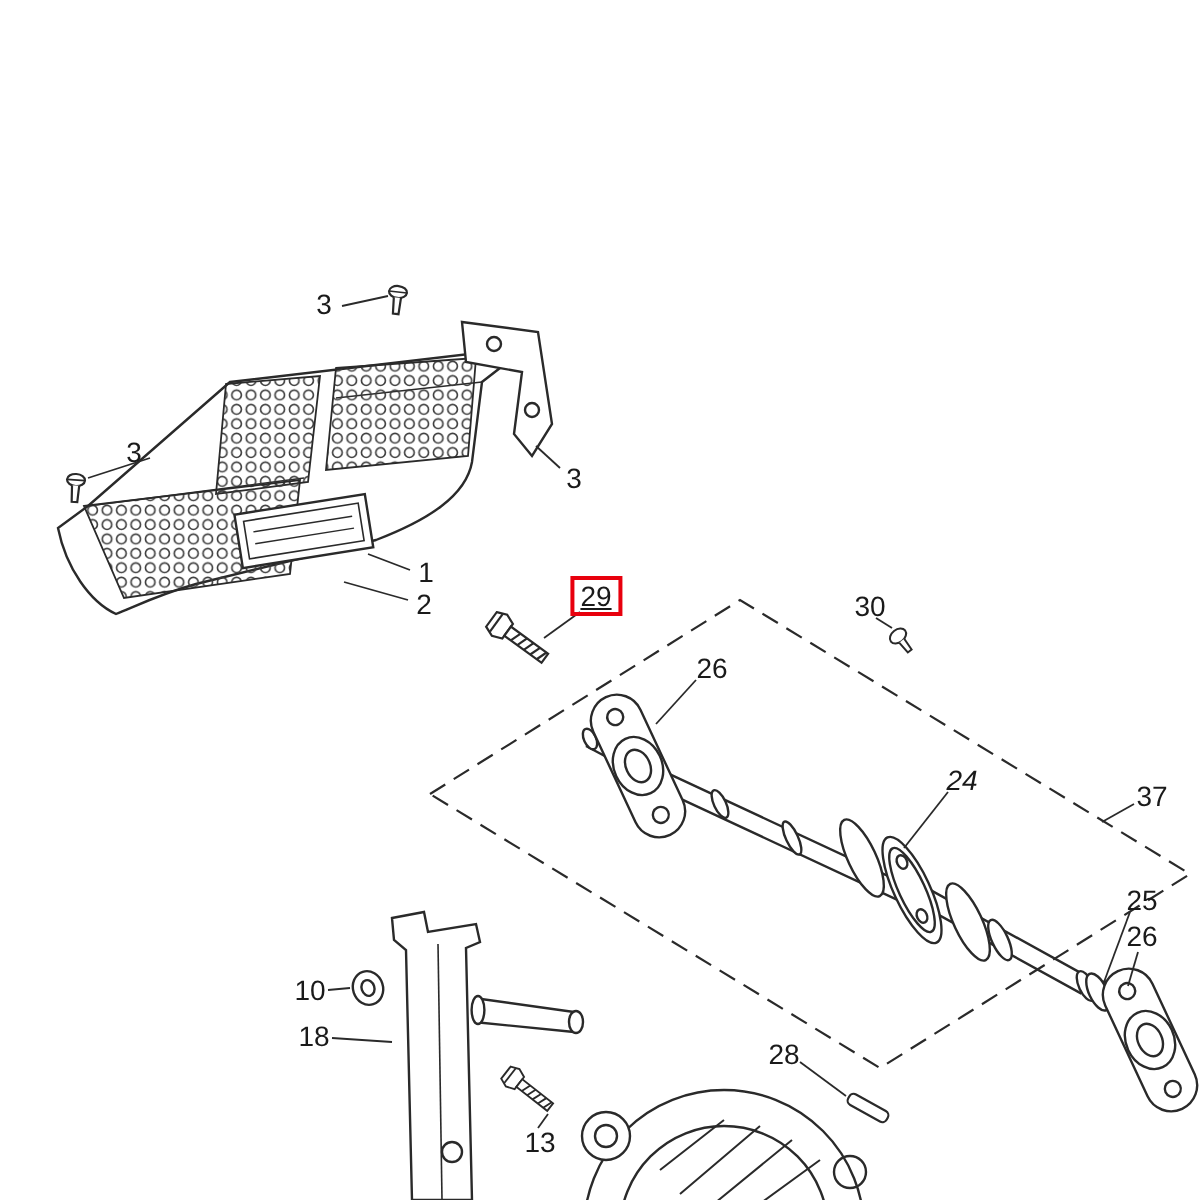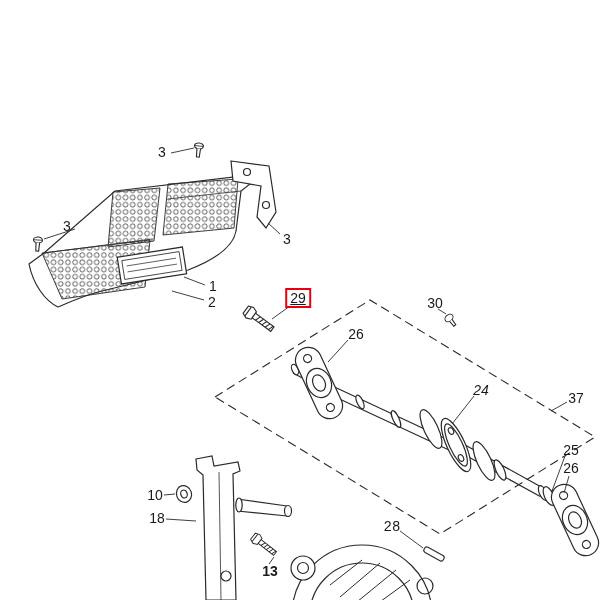--- a/index.html
+++ b/index.html
@@ -166,18 +166,18 @@
       <div class="callout" style="left: 287px; top: 239px;">3</div>
       <div class="callout" style="left: 213px; top: 286px;">1</div>
       <div class="callout" style="left: 212px; top: 302px;">2</div>
       <div class="callout highlighted" style="left: 298px; top: 298px; border-color: rgb(232, 0, 13);">29</div>
       <div class="callout" style="left: 435px; top: 303px;">30</div>
       <div class="callout" style="left: 356px; top: 334px;">26</div>
       <div class="callout" style="left: 481px; top: 390px; font-style: italic;">24</div>
       <div class="callout" style="left: 576px; top: 398px;">37</div>
       <div class="callout" style="left: 571px; top: 450px; text-align: center;">25</div>
       <div class="callout" style="left: 571px; top: 468px;">26</div>
-      <div class="callout" style="left: 392px; top: 527px; font-family: Liberation Mono, monospace;">28</div>
+      <div class="callout" style="left: 392px; top: 527px;">28</div>
       <div class="callout" style="left: 155px; top: 495px;">10</div>
       <div class="callout" style="left: 157px; top: 518px;">18</div>
-      <div class="callout" style="left: 270px; top: 571px; font-weight: bold;">13</div>
+      <div class="callout" style="left: 270px; top: 571px;">13</div>
     </div>
 </div>
 
 </body></html>

